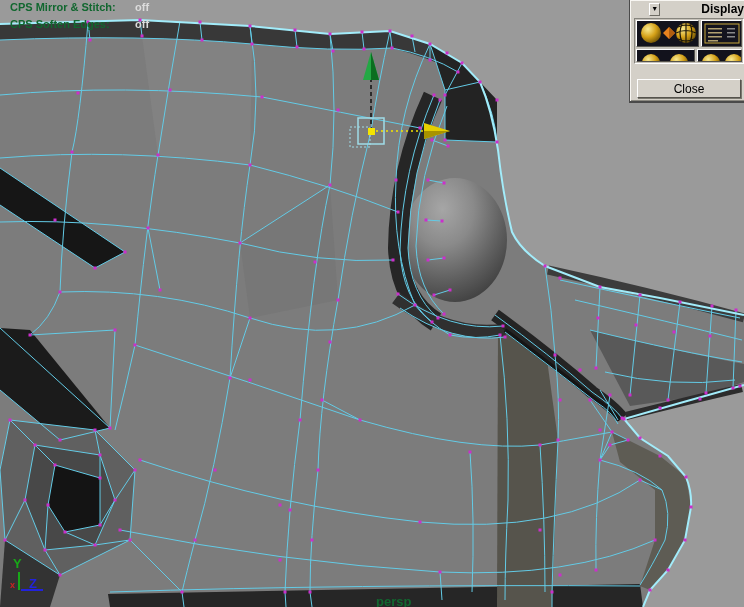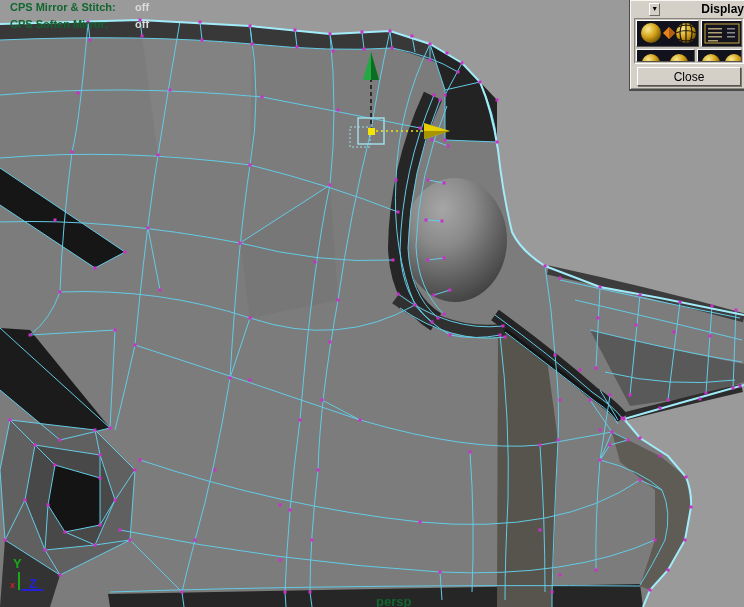--- a/index.html
+++ b/index.html
@@ -36,21 +36,21 @@
   .panel-title{font-size:12px;font-weight:bold;color:#000;}
   .icon-area{border:1px solid;border-color:#87857e #ffffff #ffffff #87857e;background:#c6c2ba;padding:1px;}
   .icon-row{display:flex;gap:2px;margin-bottom:2px;}
   .icon-row:last-child{margin-bottom:0;}
   .icon-cell{
     border:1px solid;border-color:#ffffff #55534d #55534d #ffffff;
     background:#12121c;overflow:hidden;font-size:0;line-height:0;
   }
   .clip-row{height:11px;}
   .close-btn{
-    display:block;width:104px;height:19px;margin:3px auto 1px auto;
+    display:block;width:104px;height:19px;margin:15px auto 1px auto;
     background:#d4d0c8;border:1px solid;border-color:#ffffff #55534d #55534d #ffffff;
     box-shadow:1px 1px 0 #7a786f;
     font-size:12px;color:#000;font-family:"Liberation Sans",sans-serif;padding:0;
   }
 </style>
 </head>
 <body>
 
 <div id="viewport">
 
@@ -360,21 +360,21 @@
         <path d="M19,572 L19,590" fill="none" stroke="#18a818" stroke-width="2"></path>
         <path d="M21,590 L43,590" fill="none" stroke="#2222dd" stroke-width="2"></path>
       </g>
   </svg>
 
   <div class="hud-line" id="hud-line1">
     <span>CPS Mirror &amp; Stitch:</span>
     <span class="hud-value">off</span>
   </div>
   <div class="hud-line" id="hud-line2">
-    <span>CPS Soften Mirror:</span>
+    <span>CPS Soften Edges:</span>
     <span class="hud-value">off</span>
   </div>
 
   <div class="axis-letter" id="axis-y">Y</div>
   <div class="axis-letter" id="axis-z">Z</div>
   <div class="axis-letter" id="axis-x">x</div>
 
   <div id="camera-label">persp</div>
 
   <div id="display-panel">

